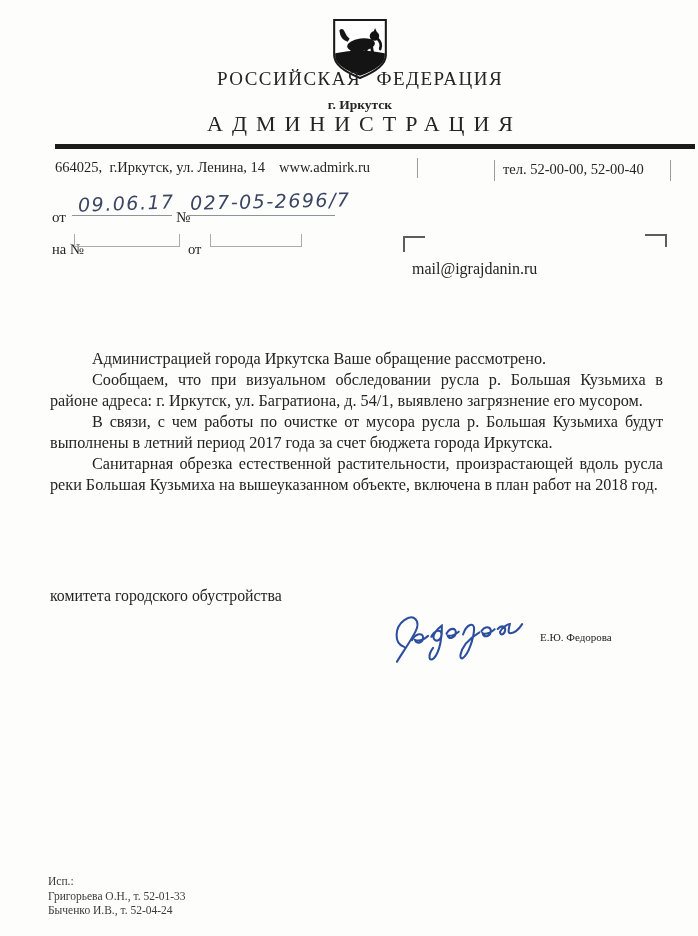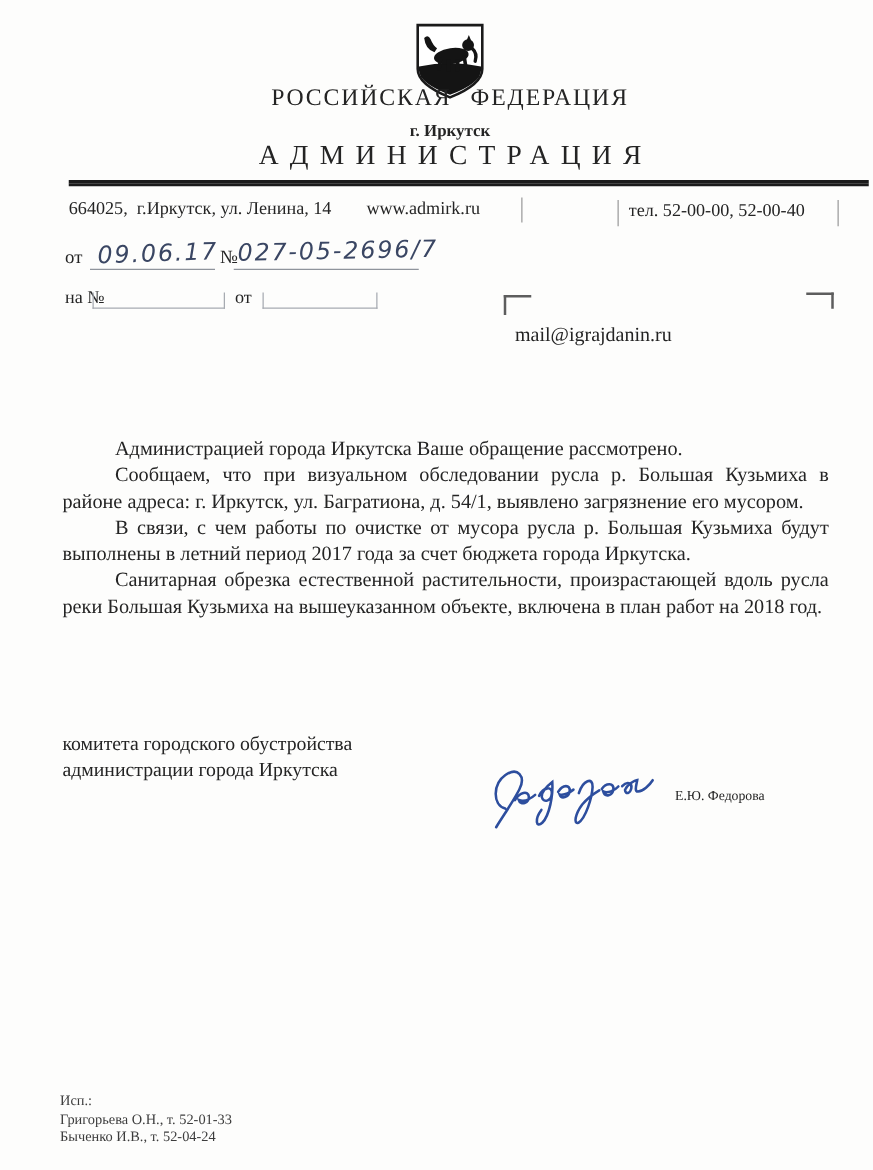--- a/index.html
+++ b/index.html
@@ -20,28 +20,28 @@
   }
   .abs{position:absolute;}
   
   .center-col{position:absolute;left:22px;right:0;text-align:center;}
   .emblem{left:332px;top:18px;width:56px;height:62px;}
   .country{top:68px;font-size:19px;font-weight:normal;letter-spacing:1.5px;word-spacing:9px;}
   .city{top:97px;font-size:13.5px;font-weight:bold;}
   .org-title{top:111px;font-size:22px;font-weight:normal;letter-spacing:9px;padding-left:9px;}
   .rule{left:55px;right:3px;top:144px;height:5px;border-top:3px solid #1b1b1b;border-bottom:2px solid #1b1b1b;}
   .addr-line{left:55px;top:159px;font-size:14.5px;white-space:pre;}
-  .addr-site{margin-left:28px;}
+  .addr-site{margin-left:14px;}
   .vtick{width:0;border-left:1.5px solid #9b9b9b;}
   .tick-a{left:417px;top:158px;height:20px;}
   .tick-b{left:494px;top:160px;height:21px;}
   .tick-c{left:670px;top:160px;height:21px;}
   .phone{left:503px;top:161px;font-size:14.5px;}
   
-  .ref-label{font-size:15px;}
+  .ref-label{font-size:15px;margin-top:11px;}
   .hand{
     font-family:"DejaVu Sans",sans-serif;
     font-style:italic;
     color:var(--ink-handwriting);
     letter-spacing:1.5px;
     white-space:nowrap;
   }
   .hand-date{left:78px;top:192px;font-size:19px;transform:rotate(-2deg);}
   .hand-num{left:190px;top:190px;font-size:19px;transform:rotate(-1.2deg);}
   .u-line{border-bottom:1.5px solid var(--line-gray);}
@@ -111,21 +111,20 @@
 
 <div class="abs body-text">
   <p>Администрацией города Иркутска Ваше обращение рассмотрено.</p>
   <p>Сообщаем, что при визуальном обследовании русла р. Большая Кузьмиха в районе адреса: г. Иркутск, ул. Багратиона, д. 54/1, выявлено загрязнение его мусором.</p>
   <p>В связи, с чем работы по очистке от мусора русла р. Большая Кузьмиха будут выполнены в летний период 2017 года за счет бюджета города Иркутска.</p>
   <p>Санитарная обрезка естественной растительности, произрастающей вдоль русла реки Большая Кузьмиха на вышеуказанном объекте, включена в план работ на 2018 год.</p>
 </div>
 
 <div class="abs position">
   <div>комитета городского обустройства</div>
-  <div>администрации города Иркутска</div>
 </div>
 
 <svg class="abs sig-svg" viewBox="0 0 135 70" aria-hidden="true">
   <g stroke="currentColor" fill="none" stroke-width="2" stroke-linecap="round" transform="rotate(-4 67 35)">
     <path d="M18,48 C8,44 10,28 20,22 C30,16 36,24 30,34 C24,44 14,56 10,62"></path>
     <path d="M26,42 C30,36 37,35 37,40 C37,45 30,47 29,42 C33,44 38,42 42,39"></path>
     <path d="M45,40 C49,33 56,33 55,39 C54,45 48,46 47,41 C47,36 53,32 56,30 C56,40 52,56 46,61 C41,65 40,58 46,51"></path>
     <path d="M60,38 C64,32 70,33 69,38 C68,43 62,44 61,40 C64,41 69,39 72,37"></path>
     <path d="M76,40 C80,30 88,28 87,36 C86,44 80,60 74,63 C70,64 72,56 78,49 C83,44 88,41 92,39"></path>
     <path d="M94,38 C98,33 104,34 103,39 C102,44 96,45 95,40 C98,42 104,40 107,37"></path>

